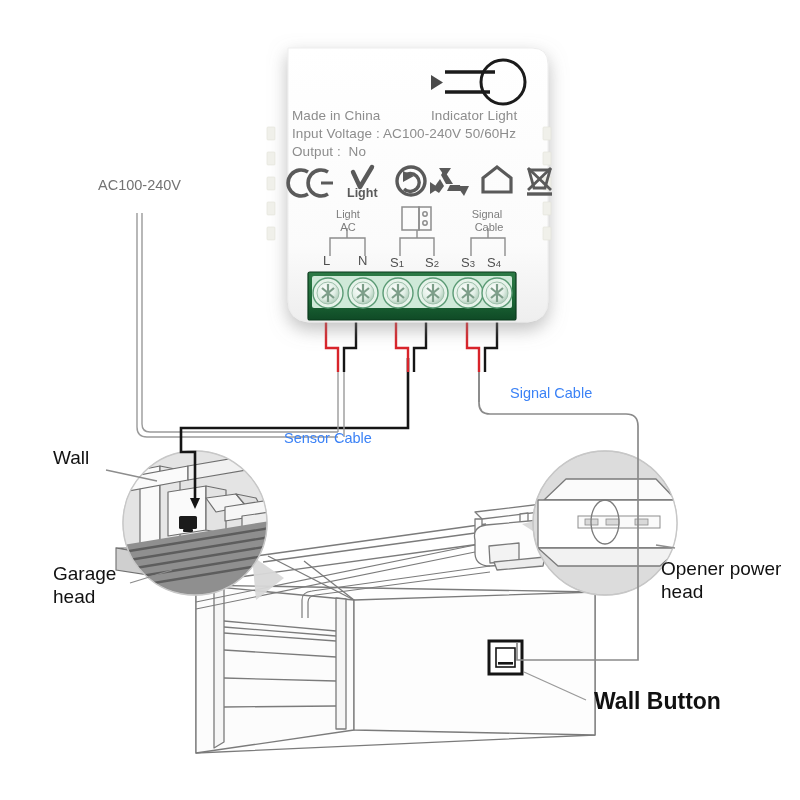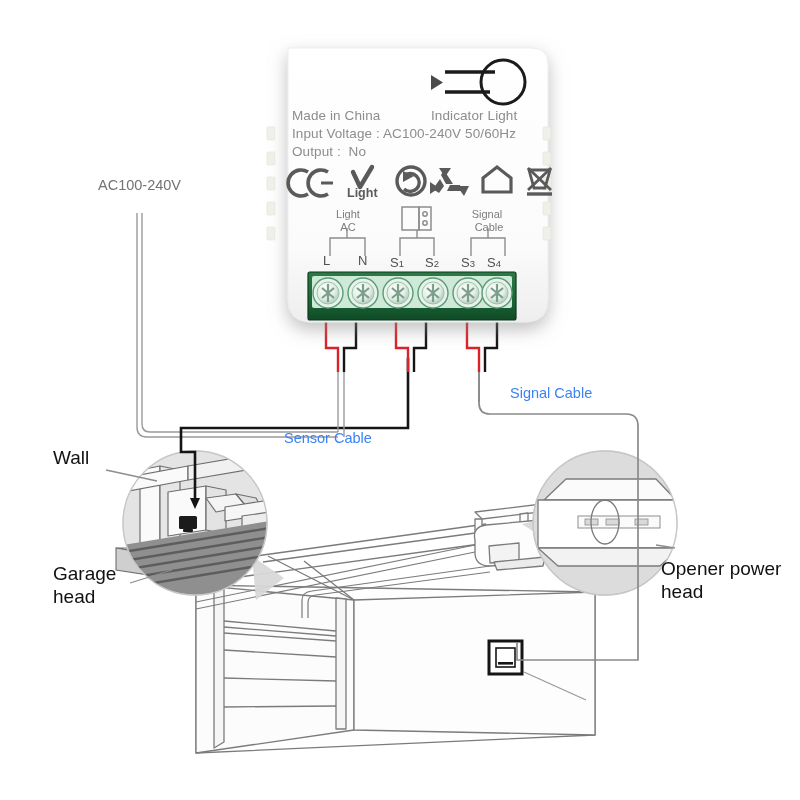--- a/index.html
+++ b/index.html
@@ -404,15 +404,16 @@
 
     <div class="txt lbl-ac" style="left:78px; top:177px;">AC100-240V</div>
     <div class="txt lbl-cable" style="left:264px; top:430px;">Sensor Cable</div>
     <div class="txt lbl-cable" style="left:490px; top:385px;">Signal Cable</div>
 
     <div class="txt lbl-scene" style="left:33px; top:447px;">Wall</div>
     <div class="txt lbl-scene" style="left:33px; top:563px;">Garage</div>
     <div class="txt lbl-scene" style="left:33px; top:586px;">head</div>
     <div class="txt lbl-scene" style="left:641px; top:558px;">Opener power</div>
     <div class="txt lbl-scene" style="left:641px; top:581px;">head</div>
+    <div class="txt lbl-wallbtn" style="left:574px; top:688px;">Wall Button</div>
 
   </div>
 </div>
 
 </body></html>

